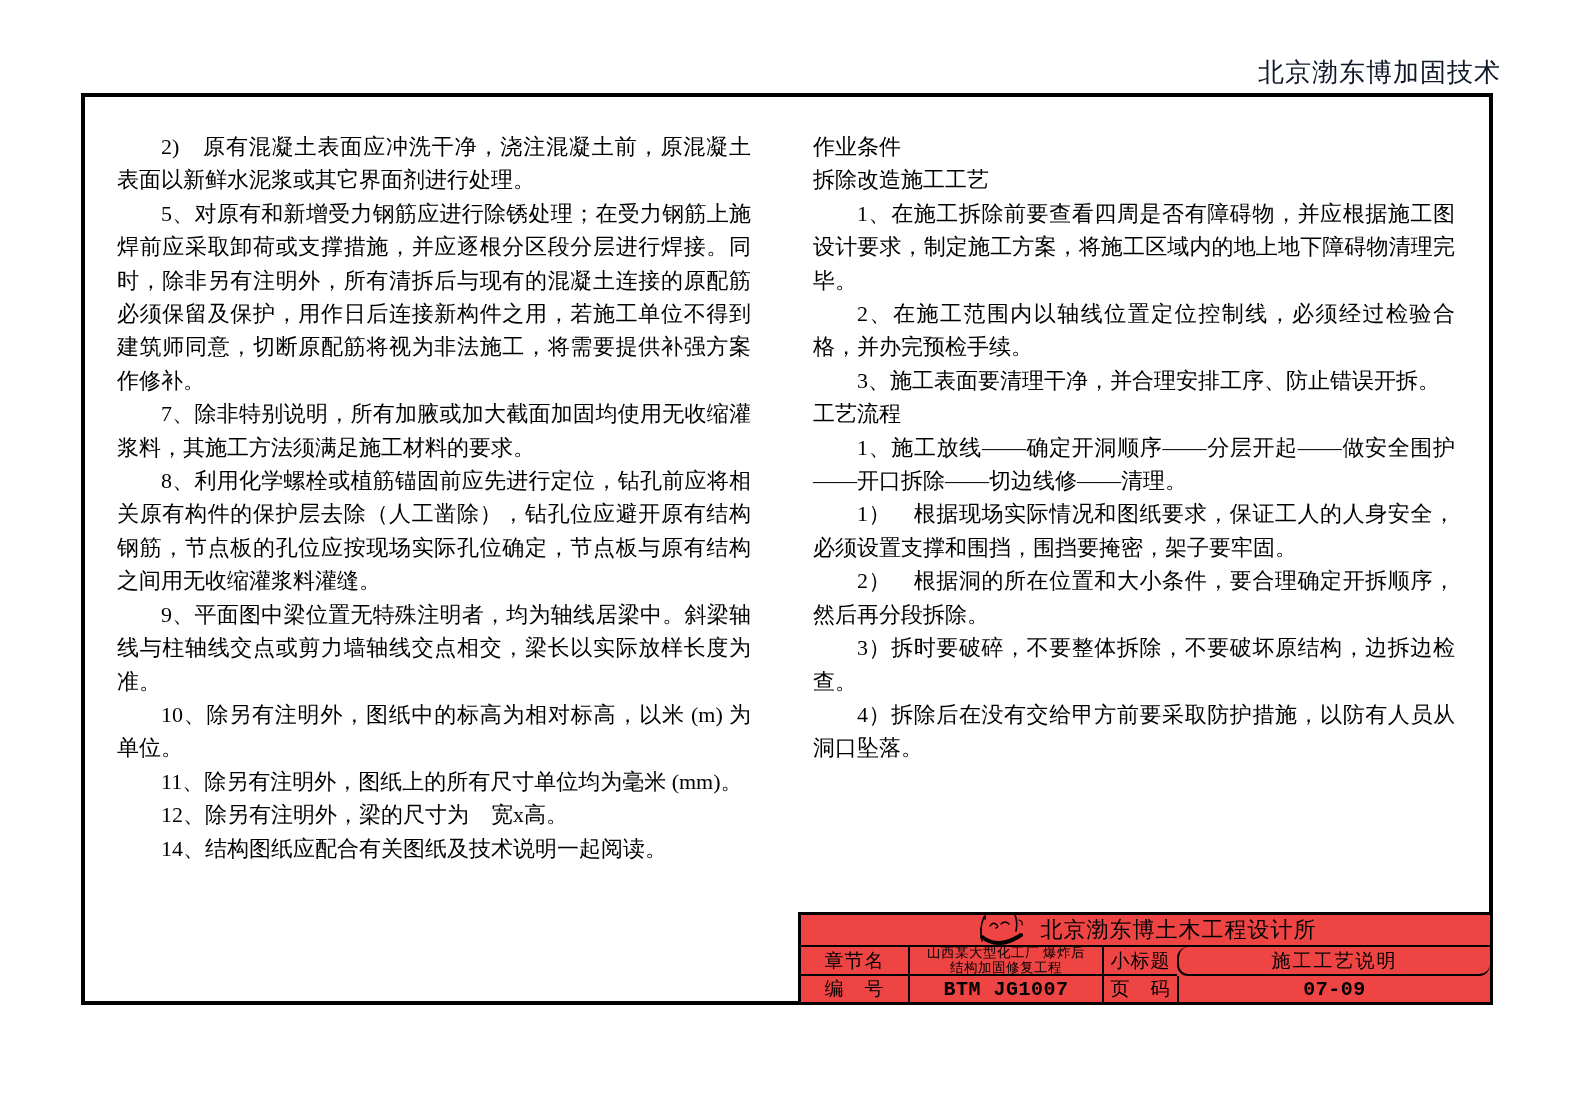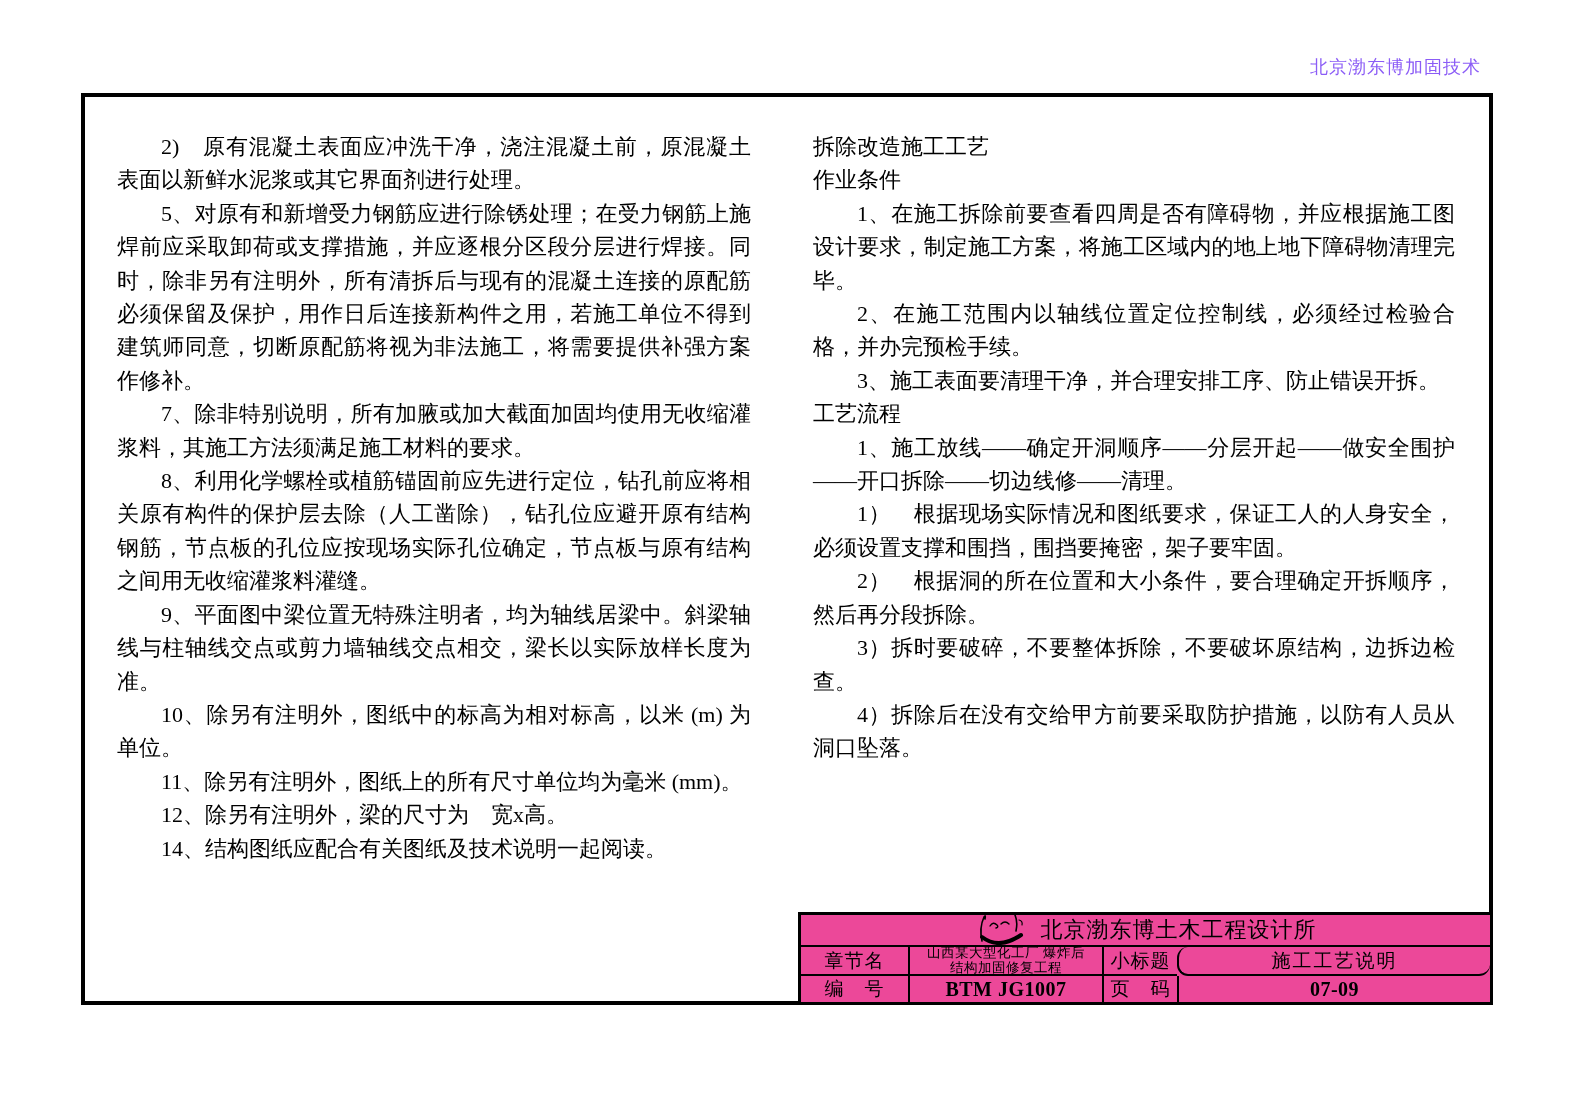--- a/index.html
+++ b/index.html
@@ -8,24 +8,24 @@
     background: #ffffff;
     font-family: "Liberation Serif", "DejaVu Serif", serif;
     color: #000;
     position: relative;
     overflow: hidden;
   }
   
   .brand-header {
     position: absolute;
     top: 55px;
-    right: 90px;
-    font-size: 18px;
+    right: 70px;
+    font-size: 26px;
     letter-spacing: 1px;
-    color: #8b5cf6;
+    color: #0f172a;
     white-space: nowrap;
   }
   
   .frame {
     position: absolute;
     left: 81px; top: 93px;
     width: 1412px; height: 912px;
     border: 4px solid #000;
     background: #fff;
   }
@@ -45,21 +45,21 @@
 
   
   .title-block {
     position: absolute;
     left: 798px; top: 912px;
     width: 695px; height: 93px;
     border: 3px solid #000;
     display: grid;
     grid-template-columns: 107px 194px 75px 1fr;
     grid-template-rows: 32px 29px 26px;
-    background: #ec4899;
+    background: #ef4444;
   }
   .tb-cell {
     display: flex;
     align-items: center;
     justify-content: center;
     overflow: hidden;
     text-align: center;
   }
   .tb-company {
     grid-column: 1 / 5;
@@ -71,21 +71,21 @@
   .tb-r2 { border-bottom: 2px solid #000; }
   .tb-c2, .tb-c3, .tb-c4 { border-left: 2px solid #000; }
   .tb-label { font-size: 19px; letter-spacing: 1px; font-family: Liberation Mono, monospace; }
   .tb-project {
     font-size: 13.5px;
     line-height: 14.5px;
     white-space: pre-line;
     letter-spacing: 0.5px;
   }
   .tb-code, .tb-page {
-    font-family: Liberation Serif, serif;
+    font-family: Liberation Mono, monospace;
     font-weight: 700;
     font-size: 20px;
     letter-spacing: 0.5px;
   }
   .tb-subtitle { font-size: 19px; letter-spacing: 2px; border-radius: 11px; }
   .logo { flex: 0 0 auto; }
 </style>
 </head>
 <body>
 
@@ -99,22 +99,22 @@
   <p class="para">7、除非特别说明，所有加腋或加大截面加固均使用无收缩灌浆料，其施工方法须满足施工材料的要求。</p>
   <p class="para">8、利用化学螺栓或植筋锚固前应先进行定位，钻孔前应将相关原有构件的保护层去除（人工凿除），钻孔位应避开原有结构钢筋，节点板的孔位应按现场实际孔位确定，节点板与原有结构之间用无收缩灌浆料灌缝。</p>
   <p class="para">9、平面图中梁位置无特殊注明者，均为轴线居梁中。斜梁轴线与柱轴线交点或剪力墙轴线交点相交，梁长以实际放样长度为准。</p>
   <p class="para">10、除另有注明外，图纸中的标高为相对标高，以米 (m) 为单位。</p>
   <p class="para">11、除另有注明外，图纸上的所有尺寸单位均为毫米 (mm)。</p>
   <p class="para">12、除另有注明外，梁的尺寸为　宽x高。</p>
   <p class="para">14、结构图纸应配合有关图纸及技术说明一起阅读。</p>
 </div>
 
 <div class="col col-right">
+  <p class="heading">作业条件</p>
   <p class="heading">拆除改造施工工艺</p>
-  <p class="heading">作业条件</p>
   <p class="para">1、在施工拆除前要查看四周是否有障碍物，并应根据施工图设计要求，制定施工方案，将施工区域内的地上地下障碍物清理完毕。</p>
   <p class="para">2、在施工范围内以轴线位置定位控制线，必须经过检验合格，并办完预检手续。</p>
   <p class="para">3、施工表面要清理干净，并合理安排工序、防止错误开拆。</p>
   <p class="heading spaced">工艺流程</p>
   <p class="para">1、施工放线——确定开洞顺序——分层开起——做安全围护——开口拆除——切边线修——清理。</p>
   <p class="para">1）　根据现场实际情况和图纸要求，保证工人的人身安全，必须设置支撑和围挡，围挡要掩密，架子要牢固。</p>
   <p class="para">2）　根据洞的所在位置和大小条件，要合理确定开拆顺序，然后再分段拆除。</p>
   <p class="para">3）拆时要破碎，不要整体拆除，不要破坏原结构，边拆边检查。</p>
   <p class="para">4）拆除后在没有交给甲方前要采取防护措施，以防有人员从洞口坠落。</p>
 </div>

